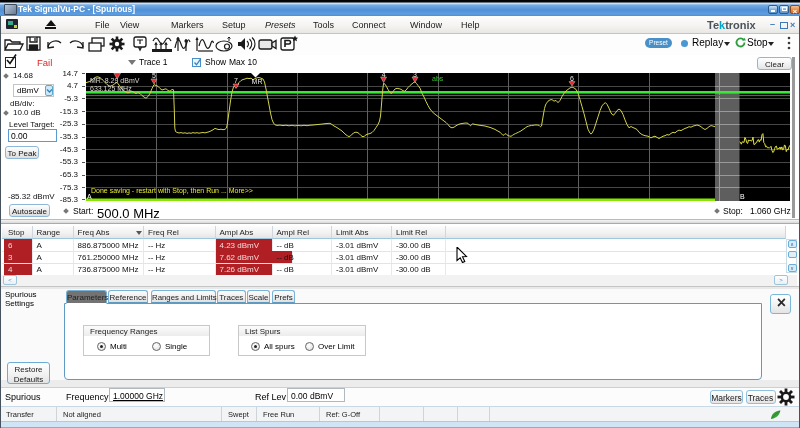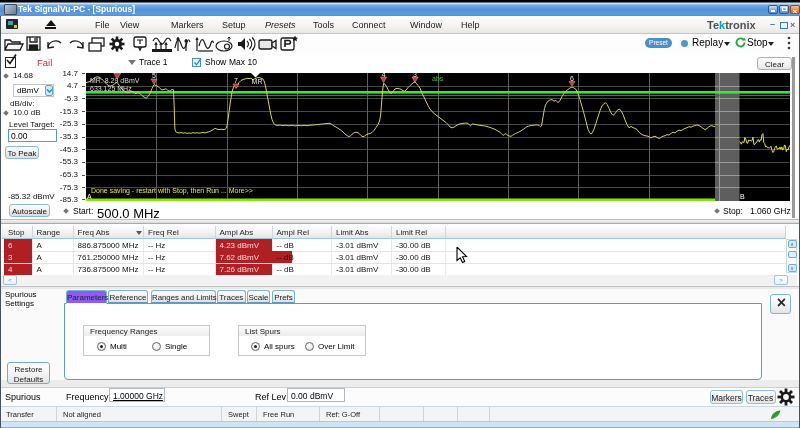--- a/index.html
+++ b/index.html
@@ -350,21 +350,21 @@
 <svg class="abs" style="left:456px;top:247px;" width="12" height="16" viewBox="0 0 12 16">
         <polygon points="1,0 1,13.5 4.2,10.8 6.5,15.6 8.8,14.5 6.5,9.8 10.5,9.5 1,0" fill="#fff" stroke="#000" stroke-width="1.1"></polygon>
       </svg>
 </div>
 
   <div id="settings">
 <div class="abs" style="left:0;top:289px;width:800px;height:97px;background:#fafafa;"></div>
 <div class="txt" style="left:5px;top:290px;font-size:8px;">Spurious</div>
 <div class="txt" style="left:5px;top:299px;font-size:8px;">Settings</div>
 <div class="abs" style="left:63.5px;top:302.5px;width:698.5px;height:77px;background:#fff;border:1px solid #5f9bc0;border-radius:0 0 4px 4px;box-sizing:border-box;"></div>
-<div class="tab" style="left:66px;width:40.5px;height:14px;top:289.5px;background:#8b5cf6;border-bottom:1px solid #fff;z-index:3;">Parameters</div>
+<div class="tab" style="left:66px;width:40.5px;height:14px;top:289.5px;background:#737373;border-bottom:1px solid #fff;z-index:3;">Parameters</div>
 <div class="tab" style="left:108px;width:40px;">Reference</div>
 <div class="tab" style="left:151px;width:65px;font-size:7.8px;">Ranges and Limits</div>
 <div class="tab" style="left:217px;width:28.5px;">Traces</div>
 <div class="tab" style="left:247px;width:23px;">Scale</div>
 <div class="tab" style="left:272px;width:23px;">Prefs</div>
 <div class="abs" style="left:0;top:380px;width:800px;height:6.5px;background:#ececec;"></div>
 <div class="grouphead" style="left:83px;top:325px;width:127px;">Frequency Ranges</div>
 <div class="groupbody" style="left:83px;top:336px;width:127px;height:20px;"></div>
 <div class="radio sel" style="left:97px;top:342px;"></div>
 <div class="txt" style="left:110px;top:342px;font-size:8px;">Multi</div>

